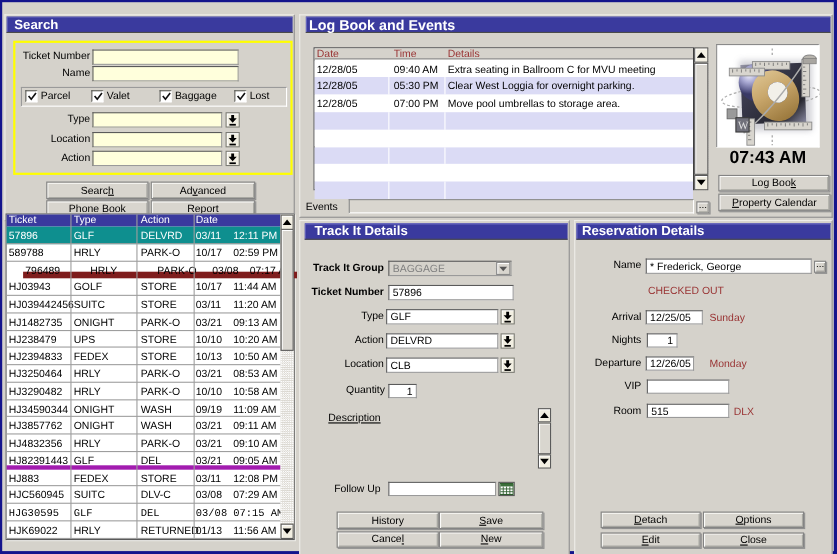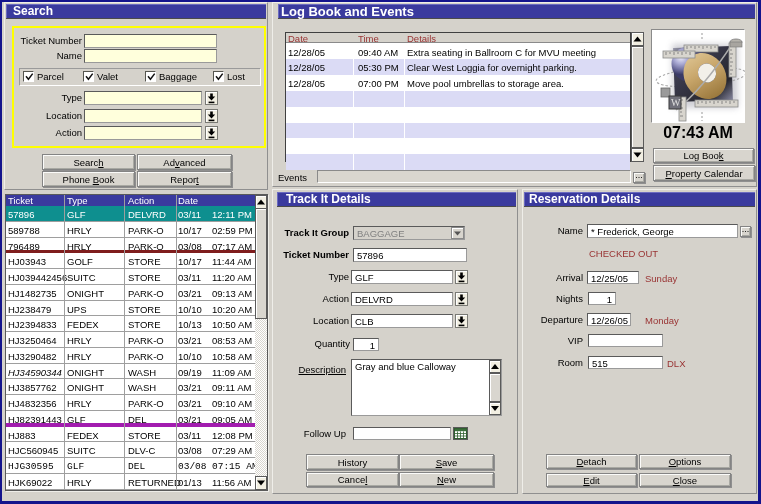--- a/index.html
+++ b/index.html
@@ -1,20 +1,20 @@
 <!DOCTYPE html>
 <html><head>
 <meta charset="utf-8">
 <style>
 * { margin:0; padding:0; box-sizing:border-box; }
 html,body { width:761px; height:504px; overflow:hidden; }
 body { position:relative; background:#14148C; font-family:"Liberation Sans", sans-serif; font-size:9.5px; color:#000; }
 #bg { position:absolute; left:2px; top:2px; width:756px; height:499px; background:#D5D2CB; }
 .abs { position:absolute; }
-.panel { position:absolute; background:#D5D2CB; border:1px solid; border-color:#EFEEE9 #8F8F8F #8F8F8F #EFEEE9; }
+.panel { position:absolute; background:#D5D2CB; border:1px solid; border-color:#EFEEE9 #8F8F8F #8F8F8F #EFEEE9;margin-top:11px; }
 .ttl { position:absolute; left:1px; top:1px; right:1px; height:15px; background:#3A3A9E; color:#fff; font-weight:bold; font-size:12px; line-height:15px; padding-left:7px; border-bottom:1px solid #4a4a4a; box-shadow:inset 1px 1px 0 #6a6ac0; }
 .fld { margin-top:-2px; position:absolute; background:#fff; border:1px solid; border-color:#5A5A5A #9A9A9A #9A9A9A #5A5A5A; font-size:9.5px; line-height:11px; padding:1px 0 0 3px; white-space:nowrap; overflow:hidden; }
 .yfld { background:#FFFFDC; }
 .lbl { position:absolute; text-align:right; white-space:nowrap; margin-top:-4px; }
 .btn { position:absolute; background:#D8D5CE; border:1px solid #848484; box-shadow:inset 1px 1px 0 #FBFBF9, inset -1px -1px 0 #A9A9A3, 1px 1px 0 #8F8F8F; text-align:center; font-size:9.5px; }
 u { text-decoration:underline; }
 .mar { color:#993333; }
 span { white-space:nowrap; }
 </style>
 </head>
@@ -100,21 +100,21 @@
       <span style="position:absolute;left:172px;top:3px;">03/11</span>
       <span style="position:absolute;left:206px;top:3px;">12:11 PM</span>
     </div>
     <div style="position:absolute;left:0;top:26.75px;width:249px;height:15.75px;border-bottom:1px solid #9E9E9E;">
       <span style="position:absolute;left:2px;top:3px;">589788</span>
       <span style="position:absolute;left:61px;top:3px;">HRLY</span>
       <span style="position:absolute;left:122px;top:3px;">PARK-O</span>
       <span style="position:absolute;left:172px;top:3px;">10/17</span>
       <span style="position:absolute;left:206px;top:3px;">02:59 PM</span>
     </div>
-    <div style="position:absolute;left:0;top:42.5px;width:249px;height:15.75px;border-bottom:3px solid #7f1d1d;">
+    <div style="position:absolute;left:15px;top:42.5px;width:249px;height:15.75px;border-bottom:6px solid #7f1d1d;">
       <span style="position:absolute;left:2px;top:3px;">796489</span>
       <span style="position:absolute;left:61px;top:3px;">HRLY</span>
       <span style="position:absolute;left:122px;top:3px;">PARK-O</span>
       <span style="position:absolute;left:172px;top:3px;">03/08</span>
       <span style="position:absolute;left:206px;top:3px;">07:17 AM</span>
     </div>
     <div style="position:absolute;left:0;top:58.25px;width:249px;height:15.75px;border-bottom:1px solid #9E9E9E;">
       <span style="position:absolute;left:2px;top:3px;">HJ03943</span>
       <span style="position:absolute;left:61px;top:3px;">GOLF</span>
       <span style="position:absolute;left:122px;top:3px;">STORE</span>
@@ -157,21 +157,21 @@
       <span style="position:absolute;left:206px;top:3px;">08:53 AM</span>
     </div>
     <div style="position:absolute;left:0;top:152.75px;width:249px;height:15.75px;border-bottom:1px solid #9E9E9E;">
       <span style="position:absolute;left:2px;top:3px;">HJ3290482</span>
       <span style="position:absolute;left:61px;top:3px;">HRLY</span>
       <span style="position:absolute;left:122px;top:3px;">PARK-O</span>
       <span style="position:absolute;left:172px;top:3px;">10/10</span>
       <span style="position:absolute;left:206px;top:3px;">10:58 AM</span>
     </div>
     <div style="position:absolute;left:0;top:168.5px;width:249px;height:15.75px;border-bottom:1px solid #9E9E9E;">
-      <span style="position:absolute;left:2px;top:3px;font-style:italic;">HJ34590344</span>
+      <span style="position:absolute;left:2px;top:3px;">HJ34590344</span>
       <span style="position:absolute;left:61px;top:3px;">ONIGHT</span>
       <span style="position:absolute;left:122px;top:3px;">WASH</span>
       <span style="position:absolute;left:172px;top:3px;">09/19</span>
       <span style="position:absolute;left:206px;top:3px;">11:09 AM</span>
     </div>
     <div style="position:absolute;left:0;top:184.25px;width:249px;height:15.75px;border-bottom:1px solid #9E9E9E;">
       <span style="position:absolute;left:2px;top:3px;">HJ3857762</span>
       <span style="position:absolute;left:61px;top:3px;">ONIGHT</span>
       <span style="position:absolute;left:122px;top:3px;">WASH</span>
       <span style="position:absolute;left:172px;top:3px;">03/21</span>
@@ -400,21 +400,20 @@
   <div class="fld" style="left:78px; top:126px; width:102px; height:14px;">CLB</div>
   <div class="cmbtn dab" style="left: 182px; top: 126px; width: 13px; height: 14px; position: absolute; margin-top: -2px; background: rgb(242, 239, 226); border: 1px solid rgb(122, 122, 116); box-shadow: rgb(255, 255, 255) 1px 1px 0px inset;">
       <svg width="11" height="12" style="position:absolute;left:0;top:0;">
         <path d="M4.2 1.5 h2.6 v3 h2.4 l-3.7 4 l-3.7 -4 h2.4 z" fill="#000"></path>
         <rect x="2.6" y="9.6" width="5.8" height="1.6" fill="#000"></rect>
       </svg>
     </div>
   <div class="lbl" style="left:0px; top:152px; width:77px;">Quantity</div>
   <div class="fld" style="left:80px; top:150px; width:26px; height:13px; text-align:right; padding-right:3px;">1</div>
   <div class="lbl" style="left:0px; top:178px; width:73px;text-decoration:underline;">Description</div>
-  <div class="fld" style="left:78px; top:171px; width:151px; height:57px;">Gray and blue Calloway</div>
   <div class="abs" id="descsb" style="left: 216px; top: 170px; width: 12px; height: 55px; background: repeating-conic-gradient(rgb(255, 255, 255) 0%, rgb(255, 255, 255) 25%, rgb(217, 214, 207) 0%, rgb(217, 214, 207) 50%) 0px 0px / 2px 2px;">
       <div style="position:absolute;left:0;top:13px;width:12px;height:29px;background:#D9D6CF;border:1px solid #5A5A5A;box-shadow:inset 1px 1px 0 #fff;"></div>
       <div style="position:absolute;left:0;top:0;width:12px;height:13px;background:#F2EFE2;border:1px solid #5A5A5A;box-shadow:inset 1px 1px 0 #fff;">
         <svg width="10" height="11" style="position:absolute;left:0;top:0;">
           <path d="M5 3 l4 5 h-8 z" fill="#000"></path>
         </svg>
       </div>
       <div style="position:absolute;left:0;bottom:0;width:12px;height:13px;background:#F2EFE2;border:1px solid #5A5A5A;box-shadow:inset 1px 1px 0 #fff;">
         <svg width="10" height="11" style="position:absolute;left:0;top:0;">
           <path d="M1 3 h8 l-4 5 z" fill="#000"></path>

